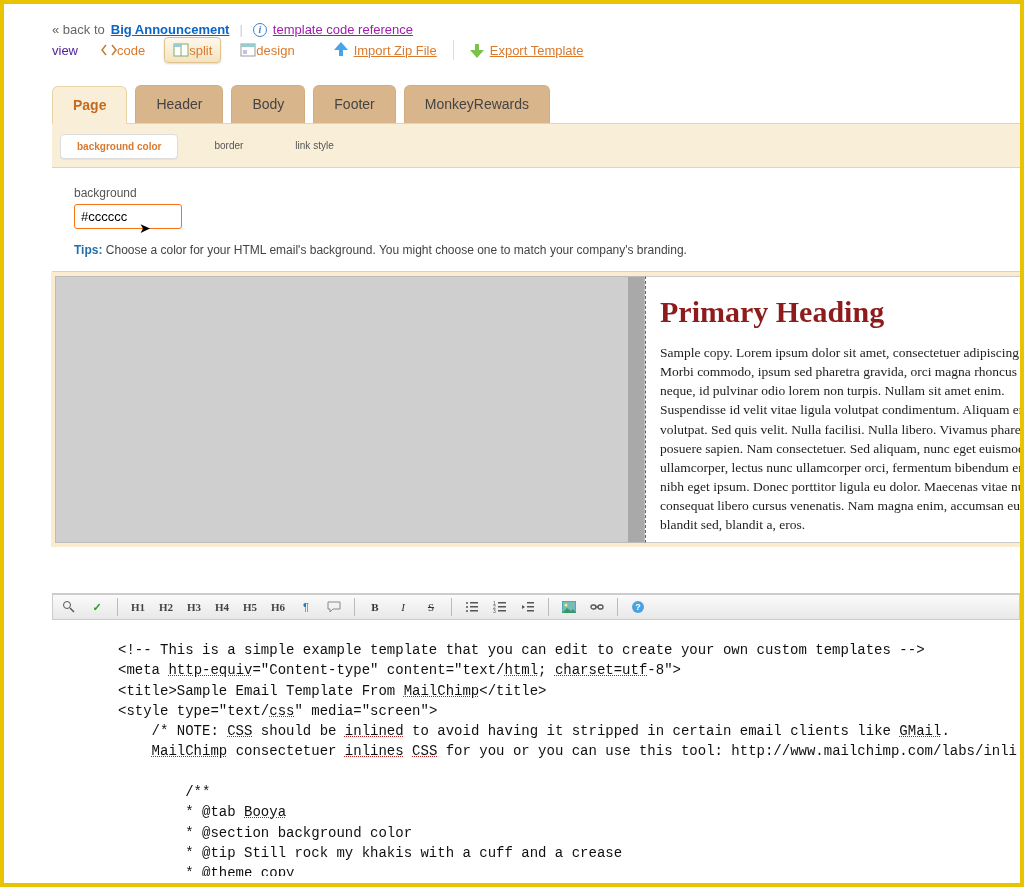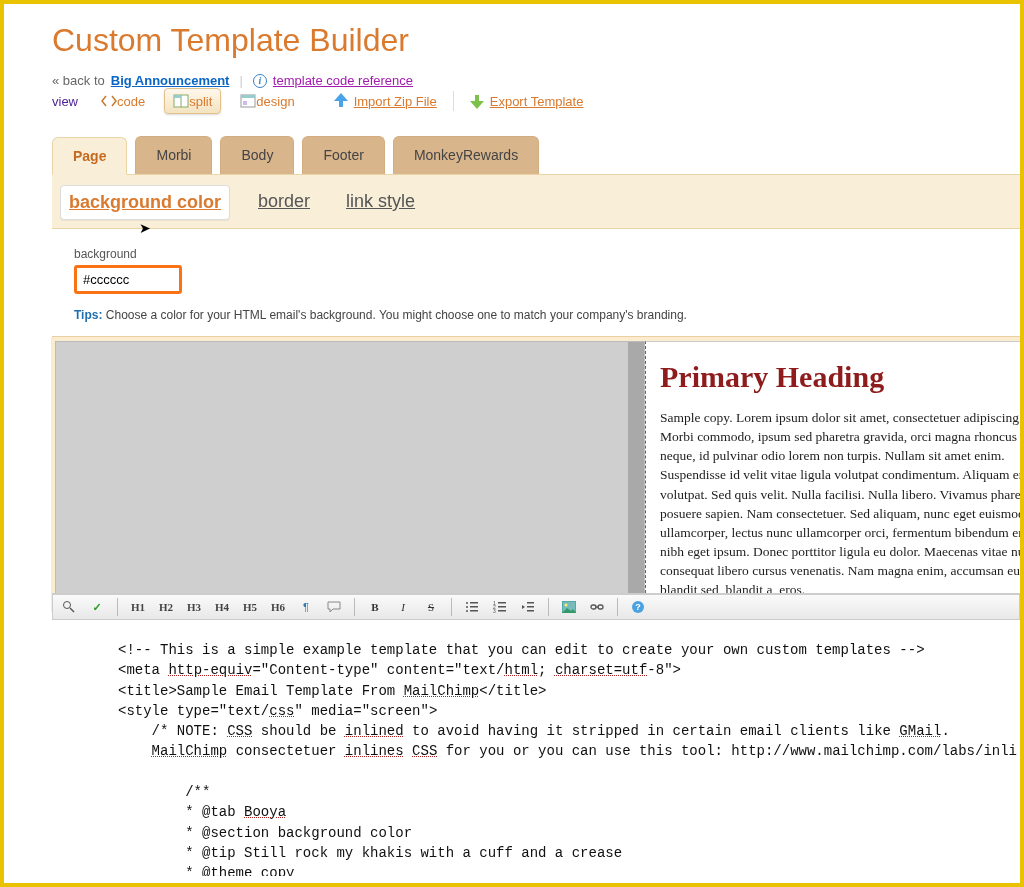--- a/index.html
+++ b/index.html
@@ -94,40 +94,39 @@
   }
   .subtab-strip{
     background:#f9efd9;
     border-top:1px solid #e8d4a5;
     border-bottom:1px solid #e8d4a5;
     padding:10px 8px 8px;
     display:flex; gap:20px;
     margin-right:-48px;
   }
   .subtab{
-    font-size:18px; color:#555; padding:6px 8px; cursor:pointer;
+    font-size:10px; color:#555; padding:6px 16px; cursor:pointer;
     border-radius:4px;
-    text-decoration:underline;
   }
   .subtab.active{
     background:#fff; border:1px solid #ddd; color:#d97a2f; font-weight:bold;
     box-shadow:0 1px 1px rgba(0,0,0,.06);
   }
   .cursor-arrow{position:absolute;left:135px;top:216px;font-size:14px;pointer-events:none;}
 
   
   .form-panel{
     padding:18px 0 14px 22px;
     border-bottom:1px solid #e9cfa2;
     margin-right:-48px;
     background:#fff;
   }
   .form-panel label{font-size:12px;color:#555;display:block;margin-bottom:4px;}
   .form-panel input{
-    font-size:13px;padding:4px 6px;width:108px;border:3px solid #f97316;border-radius:3px;
+    font-size:13px;padding:4px 6px;width:108px;border:1px solid #f97316;border-radius:3px;
   }
   .tips{font-size:12px;color:#444;margin-top:14px;}
   .tips b{color:#1f6fb0;}
 
   
   .preview-row{
     display:flex; height:275px; margin-left:-1px; margin-right:-48px;
     background:#fbecd0; padding:4px;
   }
   .preview-left{
@@ -164,21 +163,20 @@
     padding:20px 10px 10px 66px; color:#101010; white-space:pre; overflow:hidden;
     height:256px;
   }
   .code-editor .u{ text-decoration: underline dotted #b02020; text-decoration-thickness:1px;}
 </style>
 </head>
 <body>
 
 <div class="main">
 
-  <h1 class="page-title">Custom Template Builder</h1>
 
   <div class="subnav">
     <span>« back to </span>
     <a href="#" class="blue">Big Announcement</a>
     <span class="divider">|</span>
     <span class="info-circle">i</span>
     <a href="#">template code reference</a>
   </div>
 
   <div class="viewbar">
@@ -221,21 +219,21 @@
       <span class="arrow-dn-wrap">
           <span class="stem"></span>
           <span class="head"></span>
         </span>
       <a href="#" class="ie-link">Export Template</a>
     </span>
   </div>
 
   <div class="tabs-primary">
     <div class="tab active">Page</div>
-    <div class="tab">Morbi</div>
+    <div class="tab">Header</div>
     <div class="tab">Body</div>
     <div class="tab">Footer</div>
     <div class="tab">MonkeyRewards</div>
   </div>
 
   <div class="subtab-strip">
     <div class="subtab active">background color</div>
     <div class="subtab">border</div>
     <div class="subtab">link style</div>
   </div>

